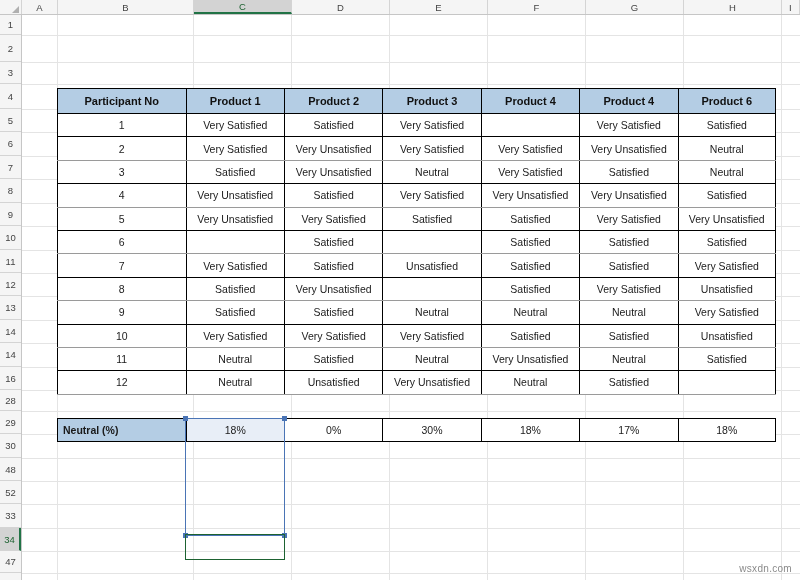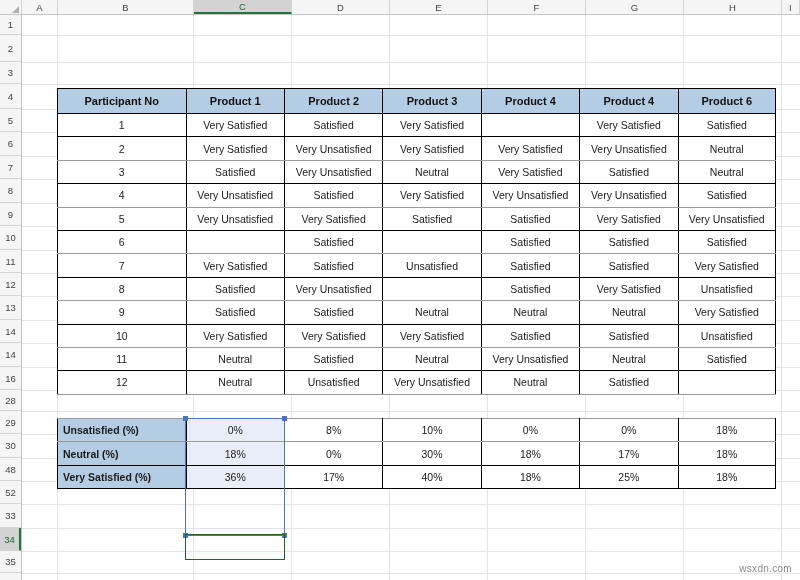--- a/index.html
+++ b/index.html
@@ -214,21 +214,21 @@
       <div class="rowhead" style="height: 23px;">14</div>
       <div class="rowhead" style="height: 24px;">14</div>
       <div class="rowhead" style="height: 23px;">16</div>
       <div class="rowhead" style="height: 21px;">28</div>
       <div class="rowhead" style="height: 23px;">29</div>
       <div class="rowhead" style="height: 24px;">30</div>
       <div class="rowhead" style="height: 23px;">48</div>
       <div class="rowhead" style="height: 23px;">52</div>
       <div class="rowhead" style="height: 24px;">33</div>
       <div class="rowhead selected" style="height: 23px;">34</div>
-      <div class="rowhead" style="height: 22px;">35</div>
+      <div class="rowhead" style="height: 22px;">47</div>
     </div>
 
   <div class="grid">
 
     <div class="gridline-v" style="left:35px"></div>
     <div class="gridline-v" style="left:171px"></div>
     <div class="gridline-v" style="left:269px"></div>
     <div class="gridline-v" style="left:367px"></div>
     <div class="gridline-v" style="left:465px"></div>
     <div class="gridline-v" style="left:563px"></div>
@@ -383,47 +383,29 @@
           <td style="height: 23.4px;">Very Unsatisfied</td>
           <td style="height: 23.4px;">Neutral</td>
           <td style="height: 23.4px;">Satisfied</td>
           <td style="height: 23.4px;"></td>
         </tr>
       </tbody>
   </table>
 
   <table class="xl pct" id="pct-table" style="left:57px; top:418px; width:719px;">
     <tbody id="pct-body">
-        <tr class="thin">
-          <td class="label" style="width: 128px; height: 23.4px;">Unsatisfied (%)</td>
-          <td class="selcol" style="width: 98px; height: 23.4px;">0%</td>
-          <td style="width: 98px; height: 23.4px;">8%</td>
-          <td style="width: 98px; height: 23.4px;">10%</td>
-          <td style="width: 98px; height: 23.4px;">0%</td>
-          <td style="width: 98px; height: 23.4px;">0%</td>
-          <td style="width: 97px; height: 23.4px;">18%</td>
-        </tr>
         <tr class="">
           <td class="label" style="width: 128px; height: 23.4px;">Neutral (%)</td>
           <td class="selcol" style="width: 98px; height: 23.4px;">18%</td>
           <td style="width: 98px; height: 23.4px;">0%</td>
           <td style="width: 98px; height: 23.4px;">30%</td>
           <td style="width: 98px; height: 23.4px;">18%</td>
           <td style="width: 98px; height: 23.4px;">17%</td>
           <td style="width: 97px; height: 23.4px;">18%</td>
         </tr>
-        <tr class="">
-          <td class="label" style="width: 128px; height: 23.4px;">Very Satisfied (%)</td>
-          <td class="selcol" style="width: 98px; height: 23.4px;">36%</td>
-          <td style="width: 98px; height: 23.4px;">17%</td>
-          <td style="width: 98px; height: 23.4px;">40%</td>
-          <td style="width: 98px; height: 23.4px;">18%</td>
-          <td style="width: 98px; height: 23.4px;">25%</td>
-          <td style="width: 97px; height: 23.4px;">18%</td>
-        </tr>
       </tbody>
   </table>
 
   <div class="sel-range" id="sel-range" style="left: 185.031px; top: 417.5px; width: 100.406px; height: 118.953px;">
       <div class="sel-handle" style="left:-3px;top:-3px"></div>
       <div class="sel-handle" style="right:-3px;top:-3px"></div>
       <div class="sel-handle" style="left:-3px;bottom:-3px"></div>
       <div class="sel-handle" style="right:-3px;bottom:-3px"></div>
     </div>
   <div class="active-cell" id="active-cell" style="left: 185.031px; top: 534.453px; width: 100.406px; height: 25.3906px;"></div>

